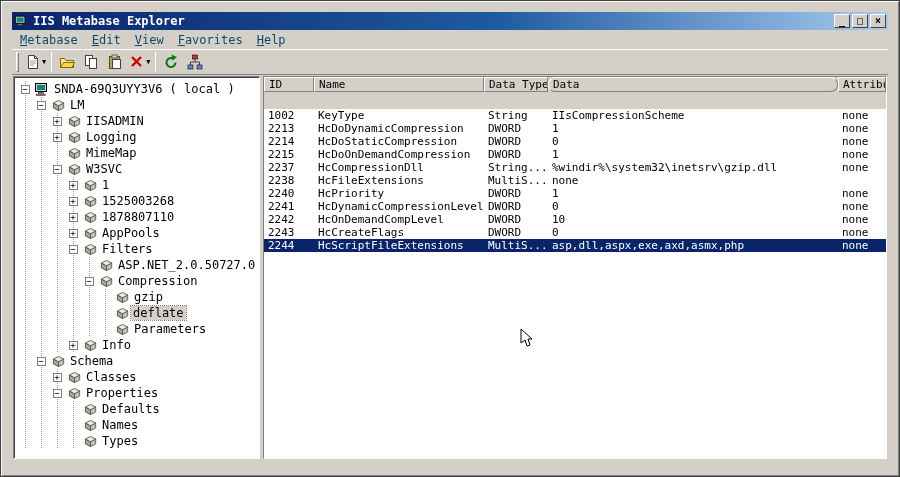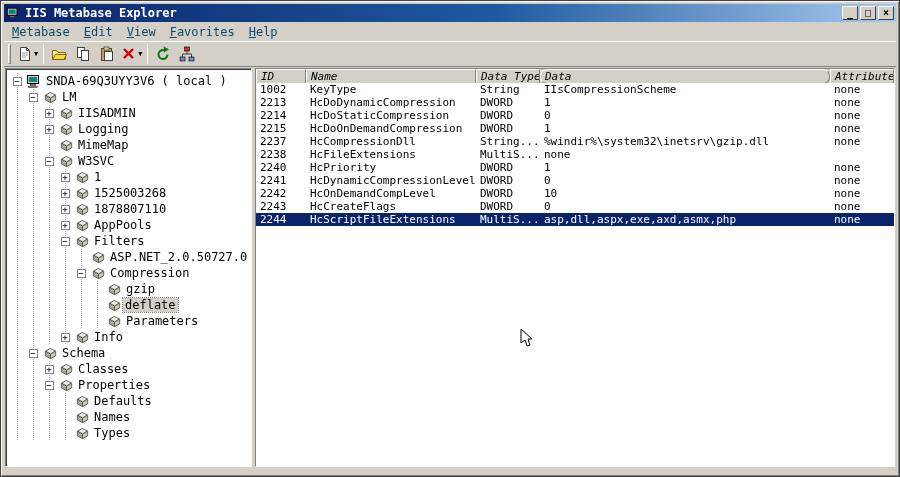--- a/index.html
+++ b/index.html
@@ -2,21 +2,21 @@
 <html><head>
 <meta charset="utf-8">
 <style>
   html,body{margin:0;padding:0;background:#ffffff;}
   *{box-sizing:border-box;}
   .window{
     width:900px;height:477px;position:relative;overflow:hidden;
     background:#d4d0c8;
     border:1px solid #404040;
     box-shadow:inset 1px 1px 0 #ffffff, inset -1px -1px 0 #808080;
-    padding:3px;
+    padding:11px;
     display:flex;flex-direction:column;
     font-family:"DejaVu Sans Mono",monospace;
     -webkit-font-smoothing:none;
   }
   .titlebar{height:18px;flex:0 0 auto;display:flex;align-items:center;padding:0 2px;
     background:linear-gradient(90deg,#0a246a 0%,#1e5aa0 55%,#a6caf0 100%);}
   .titleicon{width:16px;height:14px;margin-right:3px;display:flex;align-items:center;}
   .titletext{color:#ffffff;font-weight:bold;font-size:12px;flex:1;white-space:nowrap;}
   .controls{display:flex;gap:2px;}
   .ctrlbtn{width:16px;height:14px;background:#d4d0c8;border:1px solid;border-color:#ffffff #404040 #404040 #ffffff;
@@ -41,21 +41,21 @@
   .expwrap{display:flex;align-items:center;justify-content:center;}
   .expbox{width:9px;height:9px;border:1px solid #808080;background:#ffffff;
     font-size:9px;line-height:7px;text-align:center;color:#000;}
   .nicon{width:18px;height:16px;flex:0 0 auto;display:flex;align-items:center;justify-content:center;}
   .tlabel{padding:0 3px;}
   .tlabel.sel{background:#d4d0c8;outline:1px dotted #808080;padding:0 2px;}
   .splitter{width:3px;flex:0 0 auto;background:#d4d0c8;}
   .tablepane{flex:1;min-width:0;background:#ffffff;display:flex;flex-direction:column;overflow:hidden;
     border:1px solid;border-color:#808080 #ffffff #ffffff #808080;box-shadow:inset 1px 1px 0 #404040;
     font-size:11px;color:#000;}
-  .theader{display:flex;flex:0 0 auto;height:14px;background:#d4d0c8;font-style:italic;}
+  .theader{display:flex;flex:0 0 auto;height:32px;background:#d4d0c8;}
   .hcell{border:1px solid;border-color:#ffffff #808080 #808080 #ffffff;background:#d4d0c8;
     padding:1px 4px;height:15px;line-height:12px;overflow:hidden;white-space:nowrap;}
   .tbody{flex:1;background:#ffffff;overflow:hidden;}
   .drow{display:flex;height:13px;line-height:13px;white-space:nowrap;}
   .dcell{padding:0 4px;overflow:hidden;}
   .drow.sel{background:#0a246a;color:#ffffff;}
   .c0{width:50px;flex:0 0 auto;}
   .c1{width:170px;flex:0 0 auto;}
   .c2{width:64px;flex:0 0 auto;}
   .c3{width:290px;flex:0 0 auto;border-radius:7px;}

